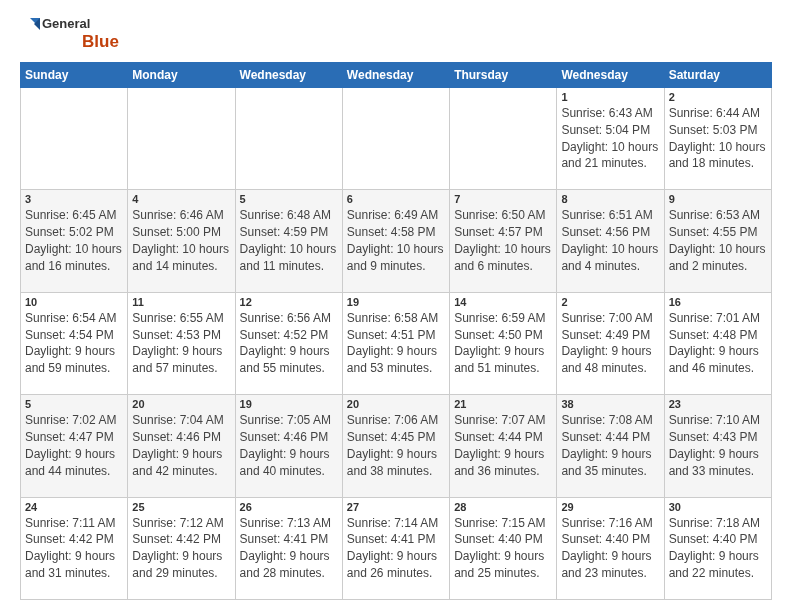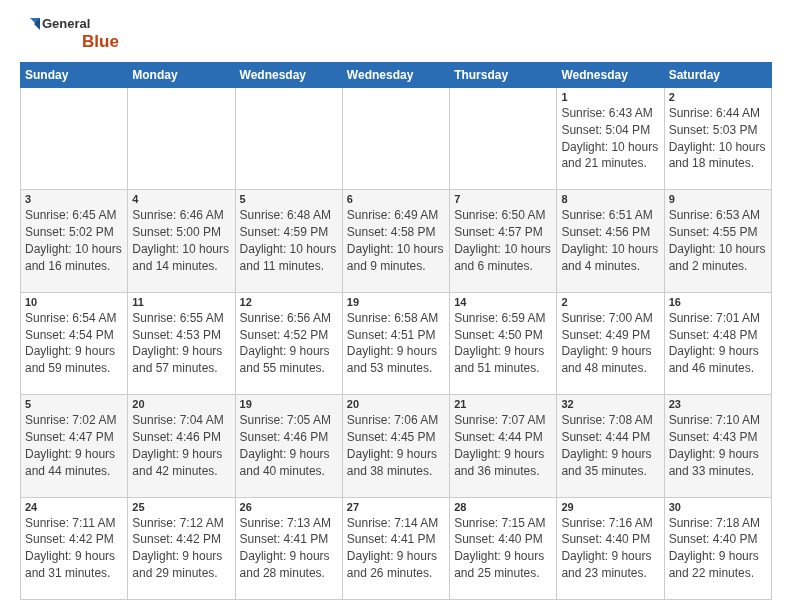--- a/index.html
+++ b/index.html
@@ -209,21 +209,21 @@
           </td>
           <td>
             <span class="day-number">20</span>
             <div class="day-info">Sunrise: 7:06 AM<br>Sunset: 4:45 PM<br>Daylight: 9 hours and 38 minutes.</div>
           </td>
           <td>
             <span class="day-number">21</span>
             <div class="day-info">Sunrise: 7:07 AM<br>Sunset: 4:44 PM<br>Daylight: 9 hours and 36 minutes.</div>
           </td>
           <td>
-            <span class="day-number">32</span>
+            <span class="day-number">38</span>
             <div class="day-info">Sunrise: 7:08 AM<br>Sunset: 4:44 PM<br>Daylight: 9 hours and 35 minutes.</div>
           </td>
           <td>
             <span class="day-number">23</span>
             <div class="day-info">Sunrise: 7:10 AM<br>Sunset: 4:43 PM<br>Daylight: 9 hours and 33 minutes.</div>
           </td>
         </tr>
         <tr>
           <td>
             <span class="day-number">24</span>

